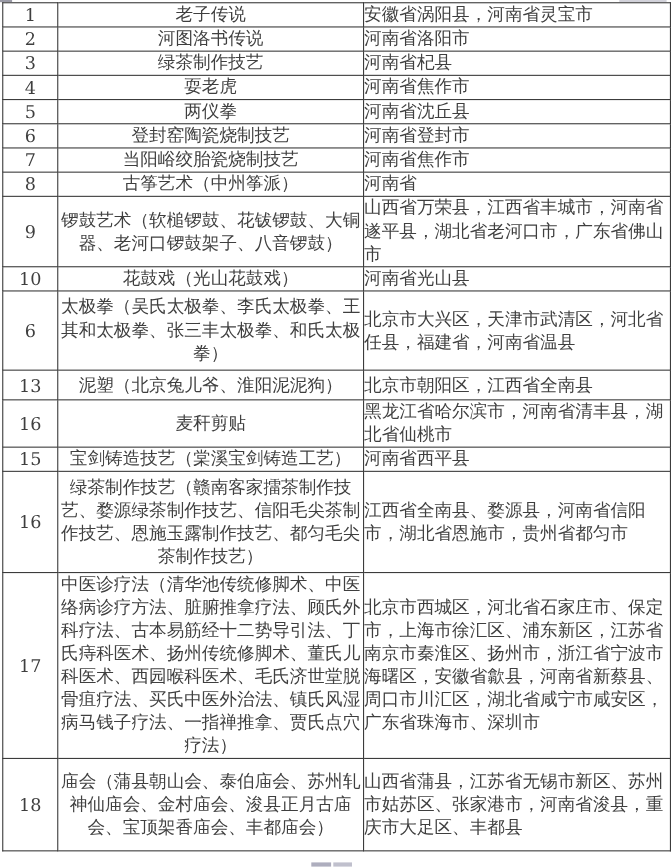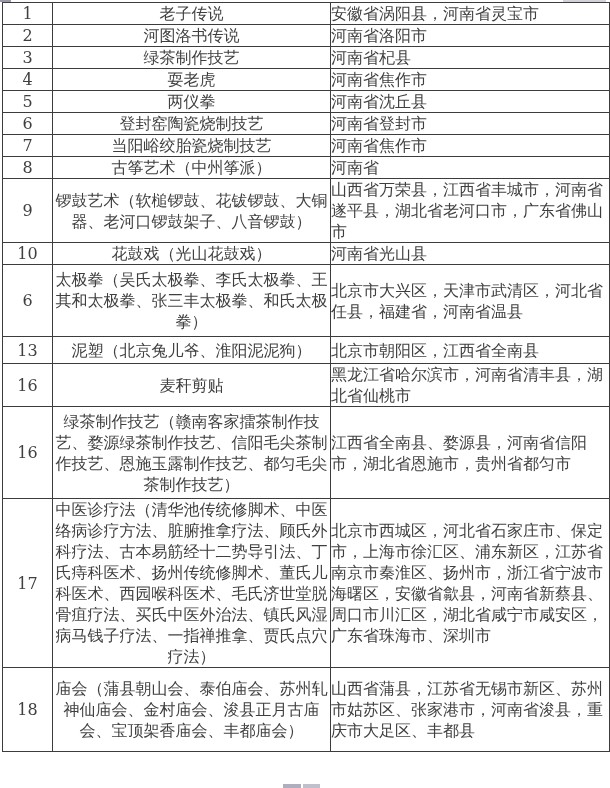--- a/index.html
+++ b/index.html
@@ -114,20 +114,25 @@
     <tr class="h27">
       <td class="c-no">13</td>
       <td class="c-name">泥塑（北京兔儿爷、淮阳泥泥狗）</td>
       <td class="c-loc">北京市朝阳区，江西省全南县</td>
     </tr>
     <tr class="h41">
       <td class="c-no">16</td>
       <td class="c-name">麦秆剪贴</td>
       <td class="c-loc">黑龙江省哈尔滨市，河南省清丰县，湖北省仙桃市</td>
     </tr>
+    <tr class="h21">
+      <td class="c-no">15</td>
+      <td class="c-name">宝剑铸造技艺（棠溪宝剑铸造工艺）</td>
+      <td class="c-loc">河南省西平县</td>
+    </tr>
     <tr class="h92">
       <td class="c-no">16</td>
       <td class="c-name">绿茶制作技艺（赣南客家擂茶制作技艺、婺源绿茶制作技艺、信阳毛尖茶制作技艺、恩施玉露制作技艺、都匀毛尖茶制作技艺）</td>
       <td class="c-loc">江西省全南县、婺源县，河南省信阳市，湖北省恩施市，贵州省都匀市</td>
     </tr>
     <tr class="h169">
       <td class="c-no">17</td>
       <td class="c-name">中医诊疗法（清华池传统修脚术、中医络病诊疗方法、脏腑推拿疗法、顾氏外科疗法、古本易筋经十二势导引法、丁氏痔科医术、扬州传统修脚术、董氏儿科医术、西园喉科医术、毛氏济世堂脱骨疽疗法、买氏中医外治法、镇氏风湿病马钱子疗法、一指禅推拿、贾氏点穴疗法）</td>
       <td class="c-loc">北京市西城区，河北省石家庄市、保定市，上海市徐汇区、浦东新区，江苏省南京市秦淮区、扬州市，浙江省宁波市海曙区，安徽省歙县，河南省新蔡县、周口市川汇区，湖北省咸宁市咸安区，广东省珠海市、深圳市</td>
     </tr>

